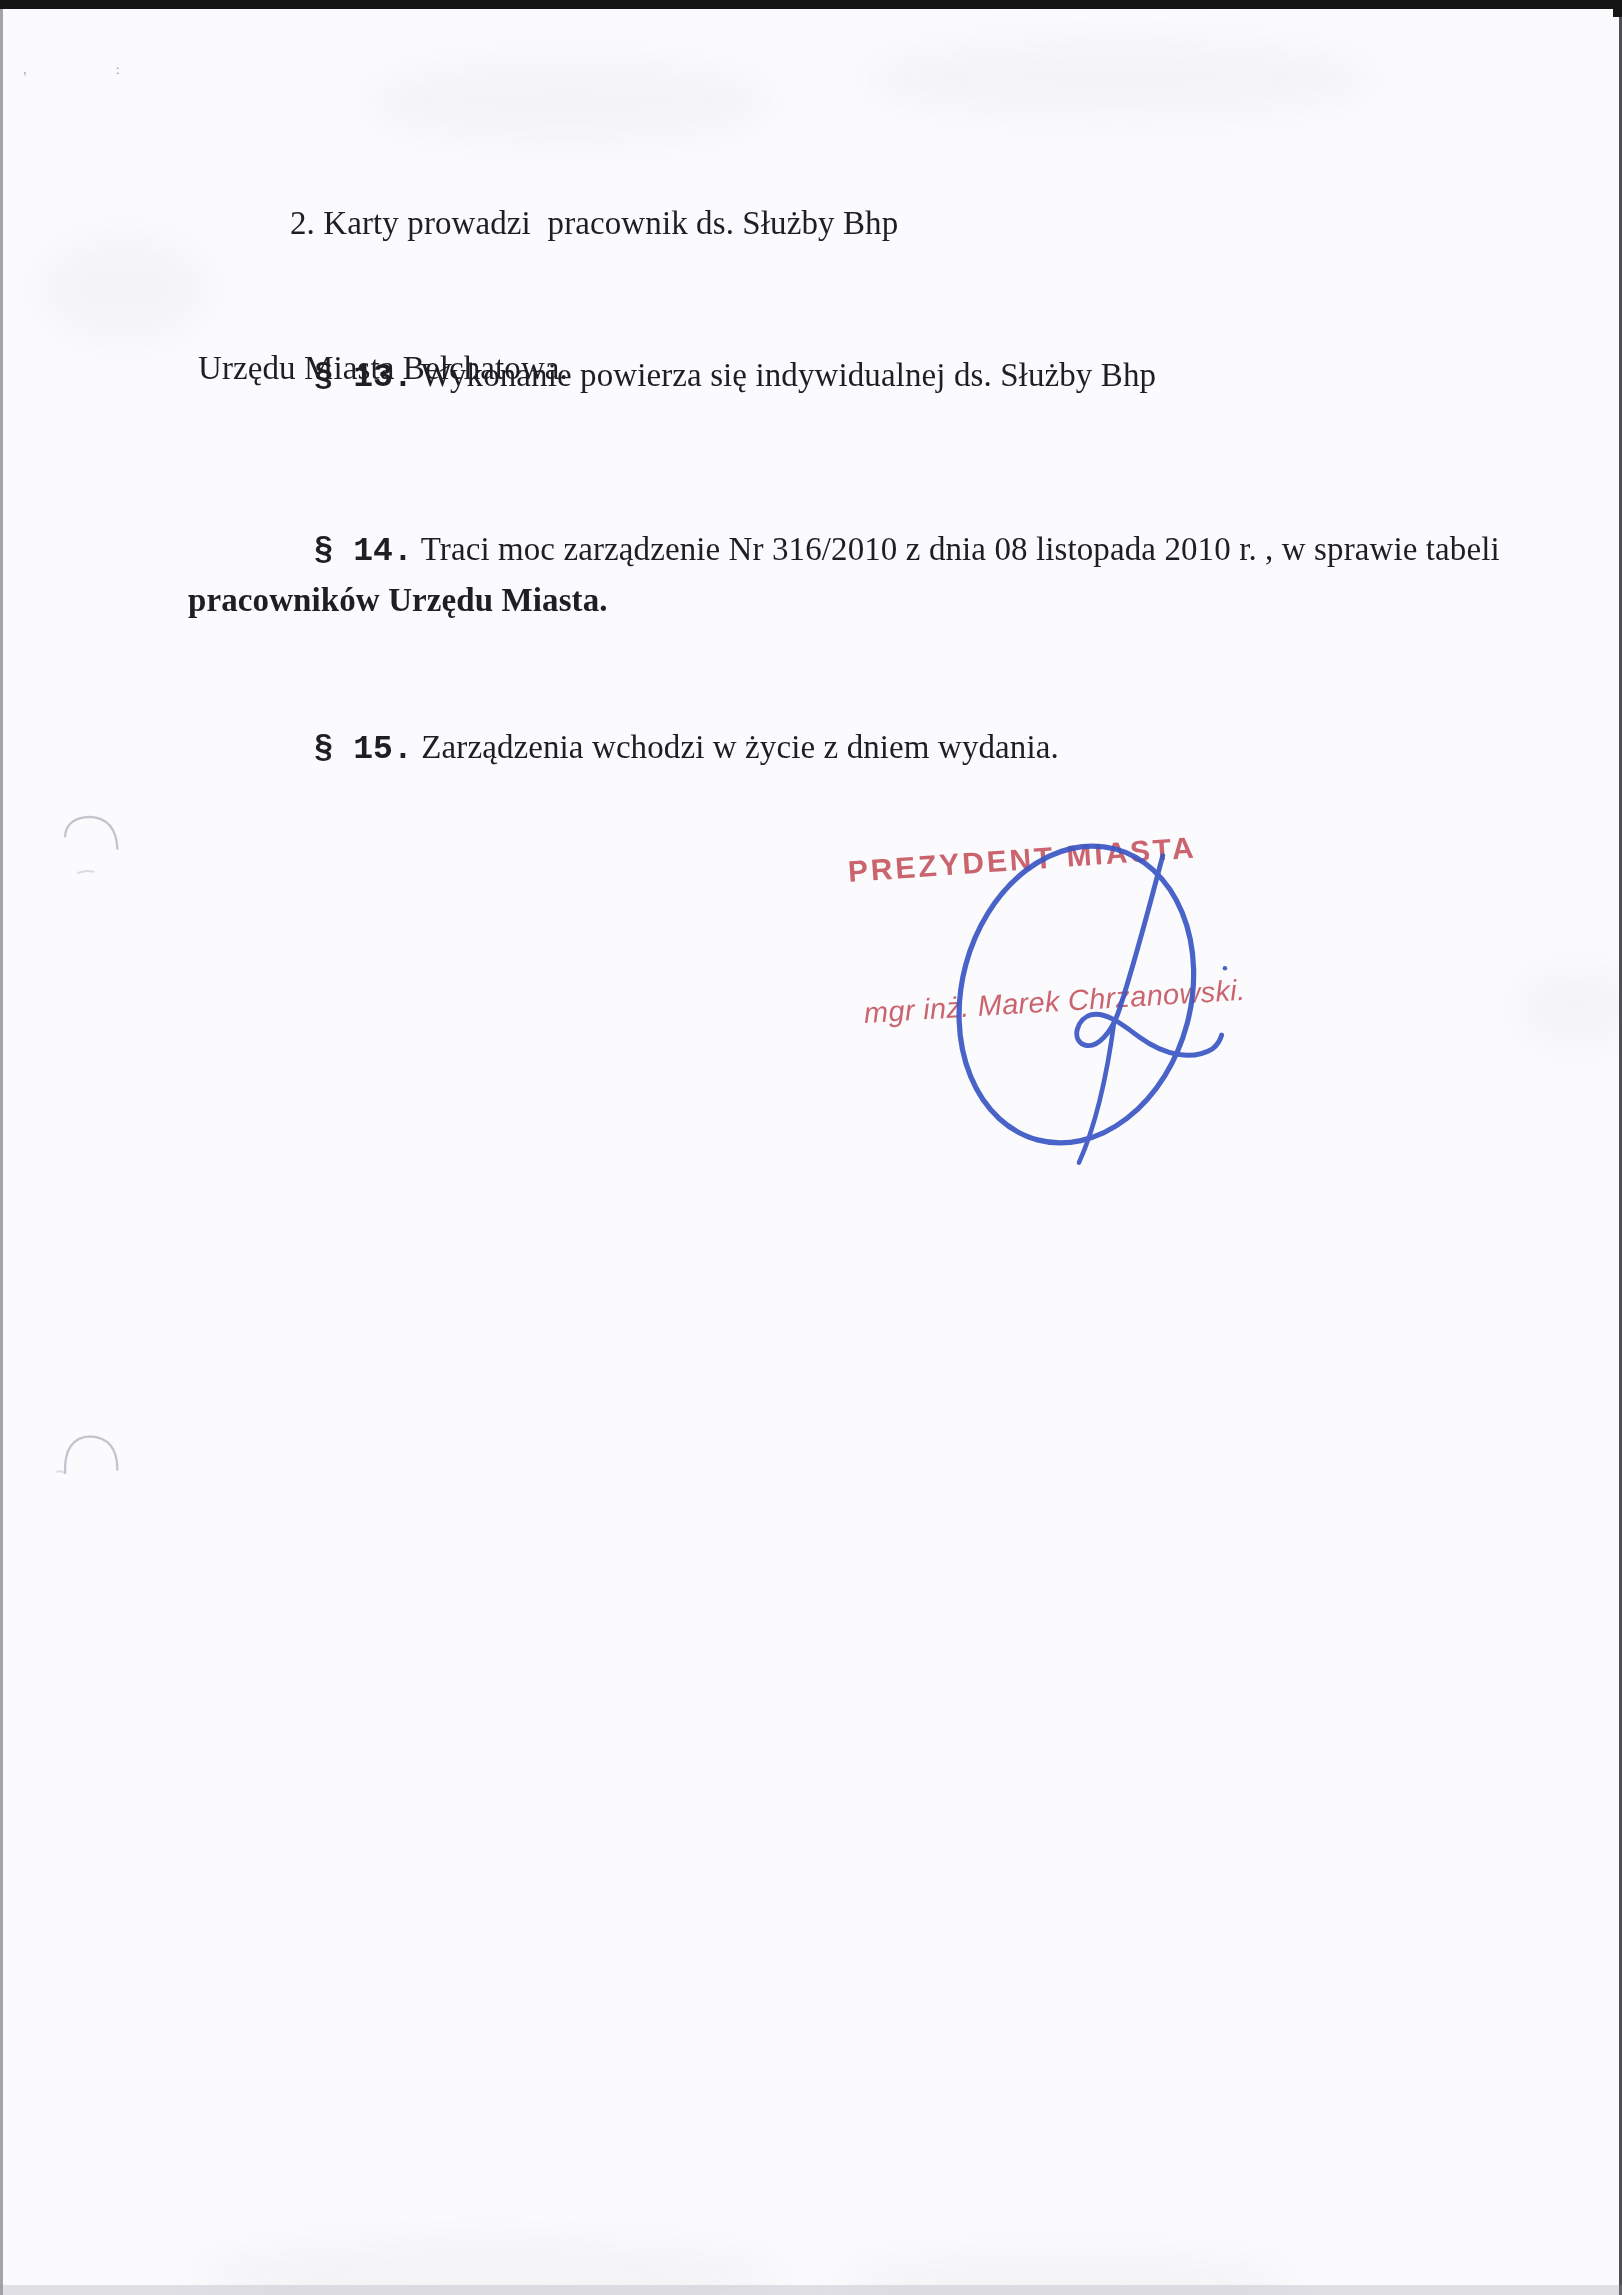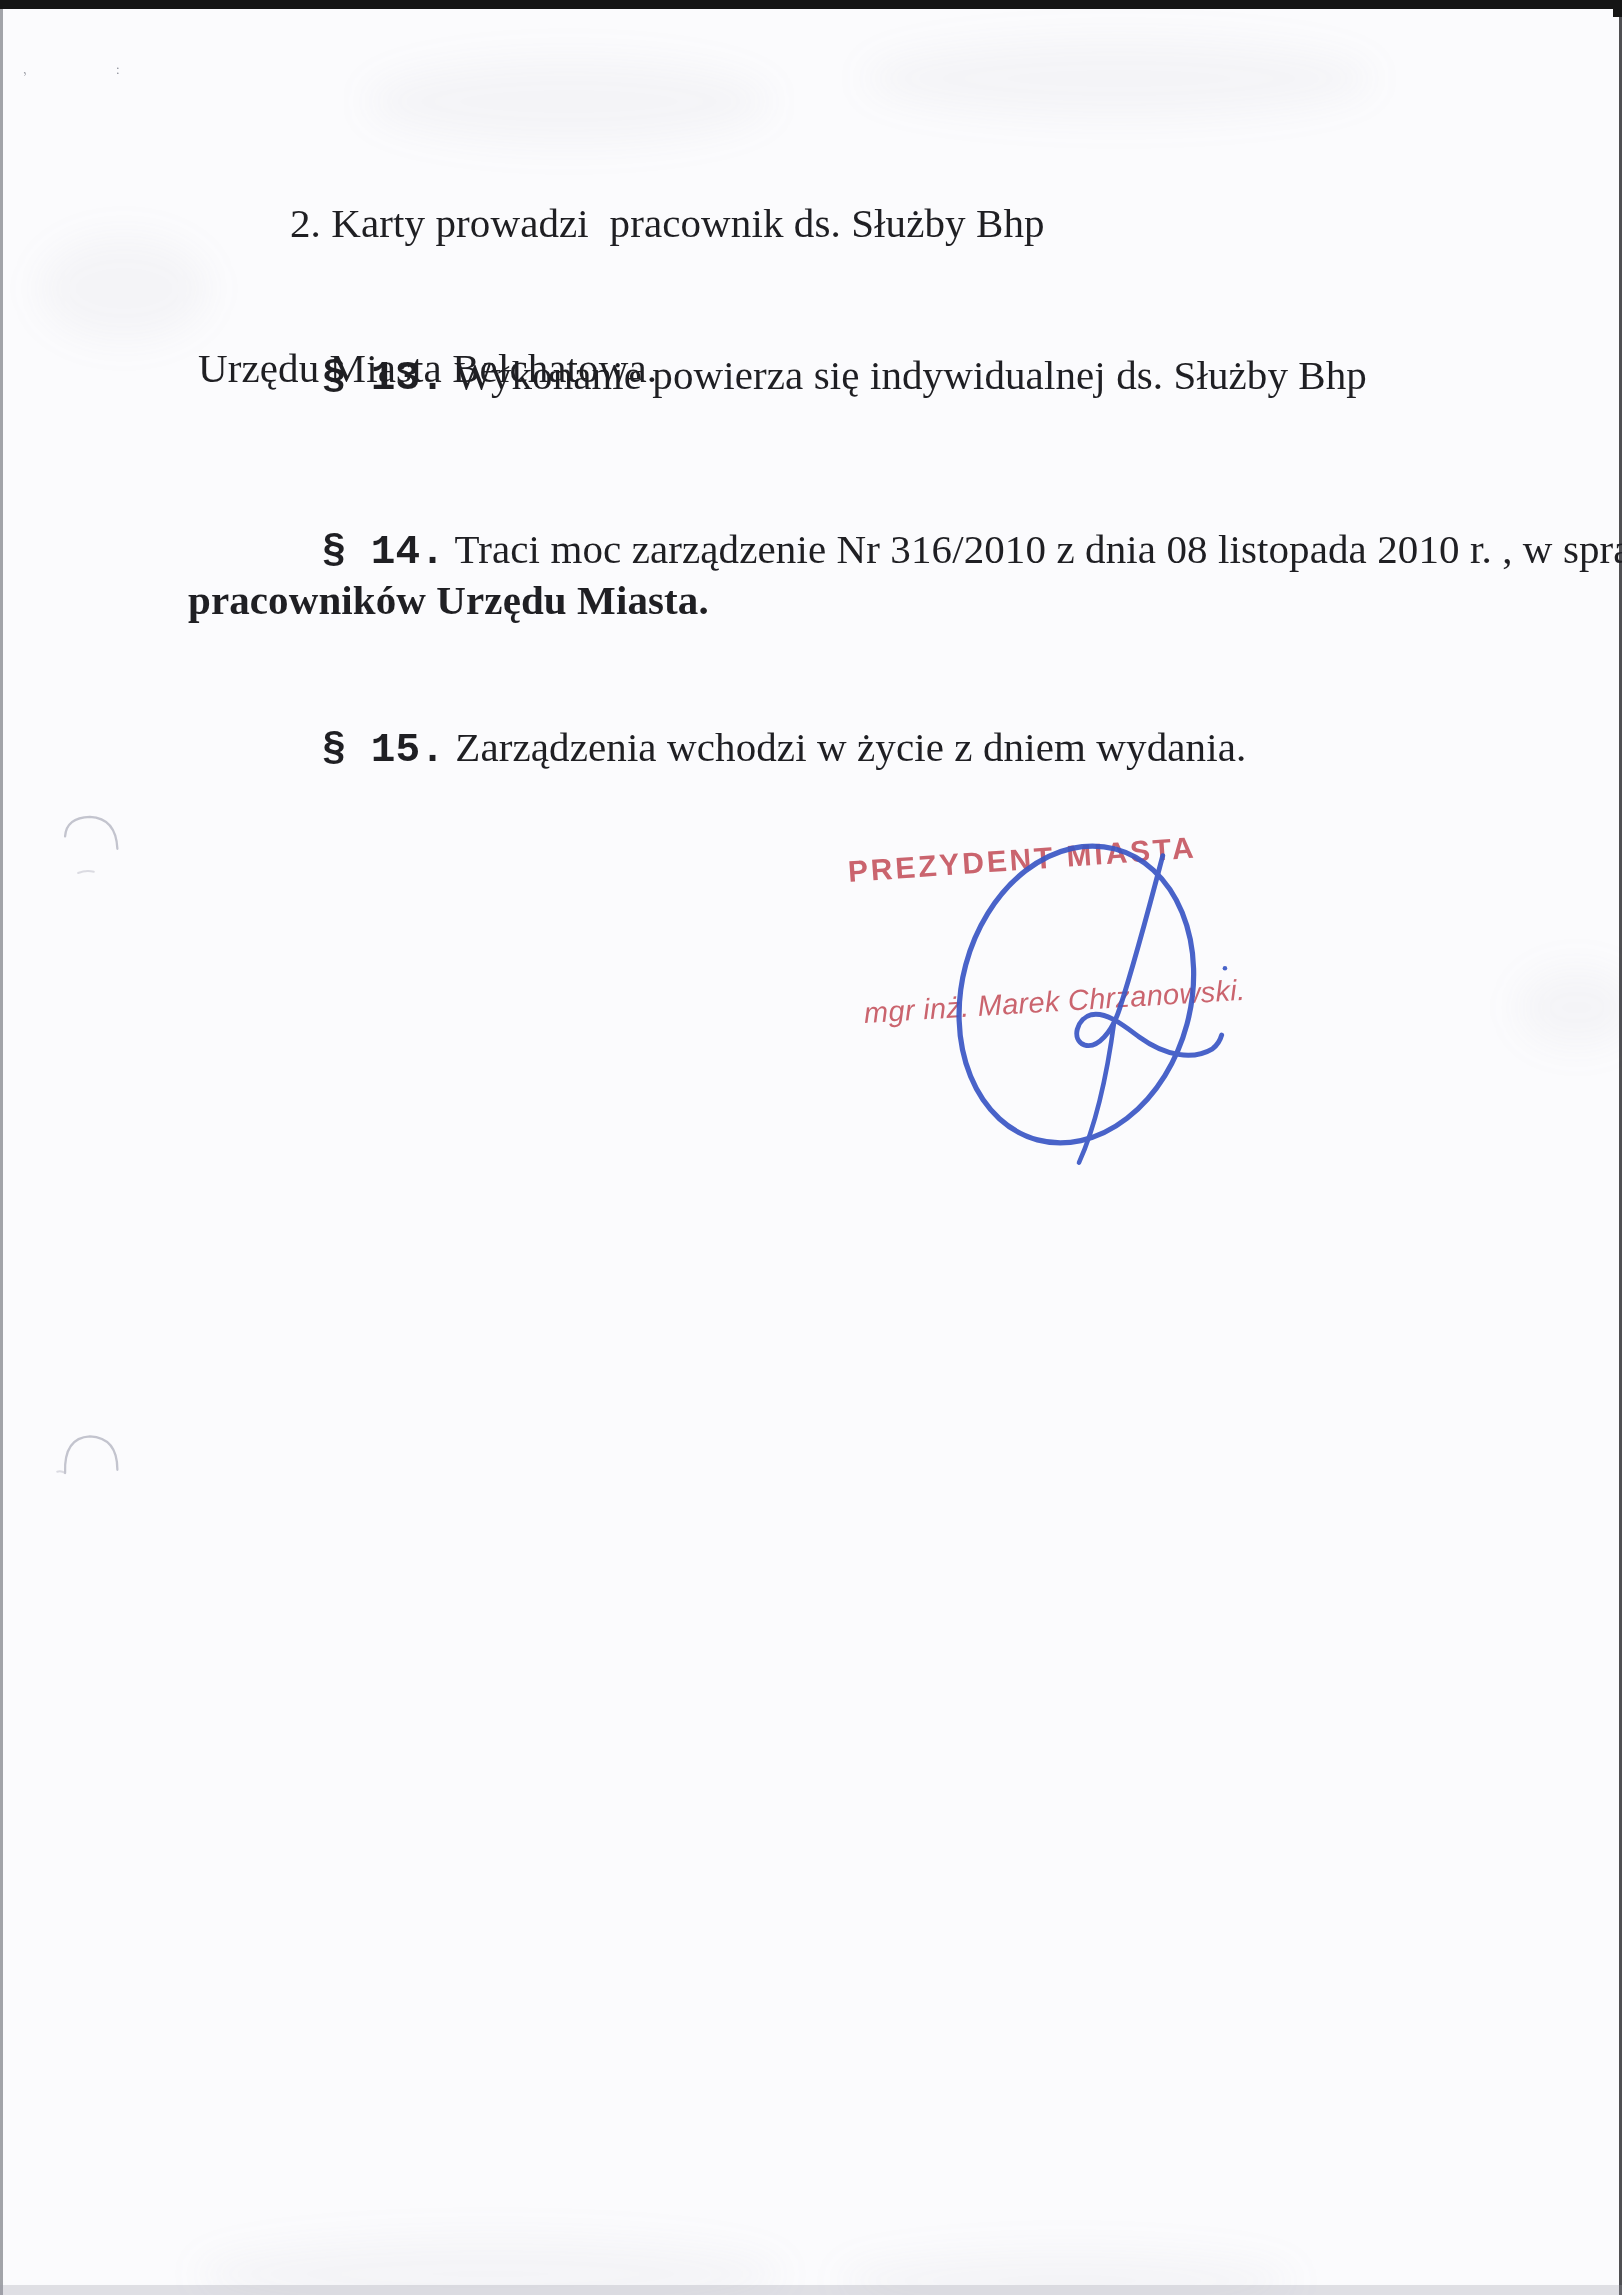--- a/index.html
+++ b/index.html
@@ -51,21 +51,21 @@
   }
   .speck {
     position: absolute;
     color: #8a8c96;
     font-size: 17px;
     line-height: 1;
   }
   
   .line {
     position: absolute;
-    font-size: 41px;
+    font-size: 33px;
     line-height: 37px;
     color: #1f1f23;
     letter-spacing: 0.1px;
     white-space: pre;
   }
   .line .marker { font-weight: 700; font-family: Liberation Mono, monospace; }
   .justified {
     white-space: normal;
     text-align: justify;
     text-align-last: justify;

